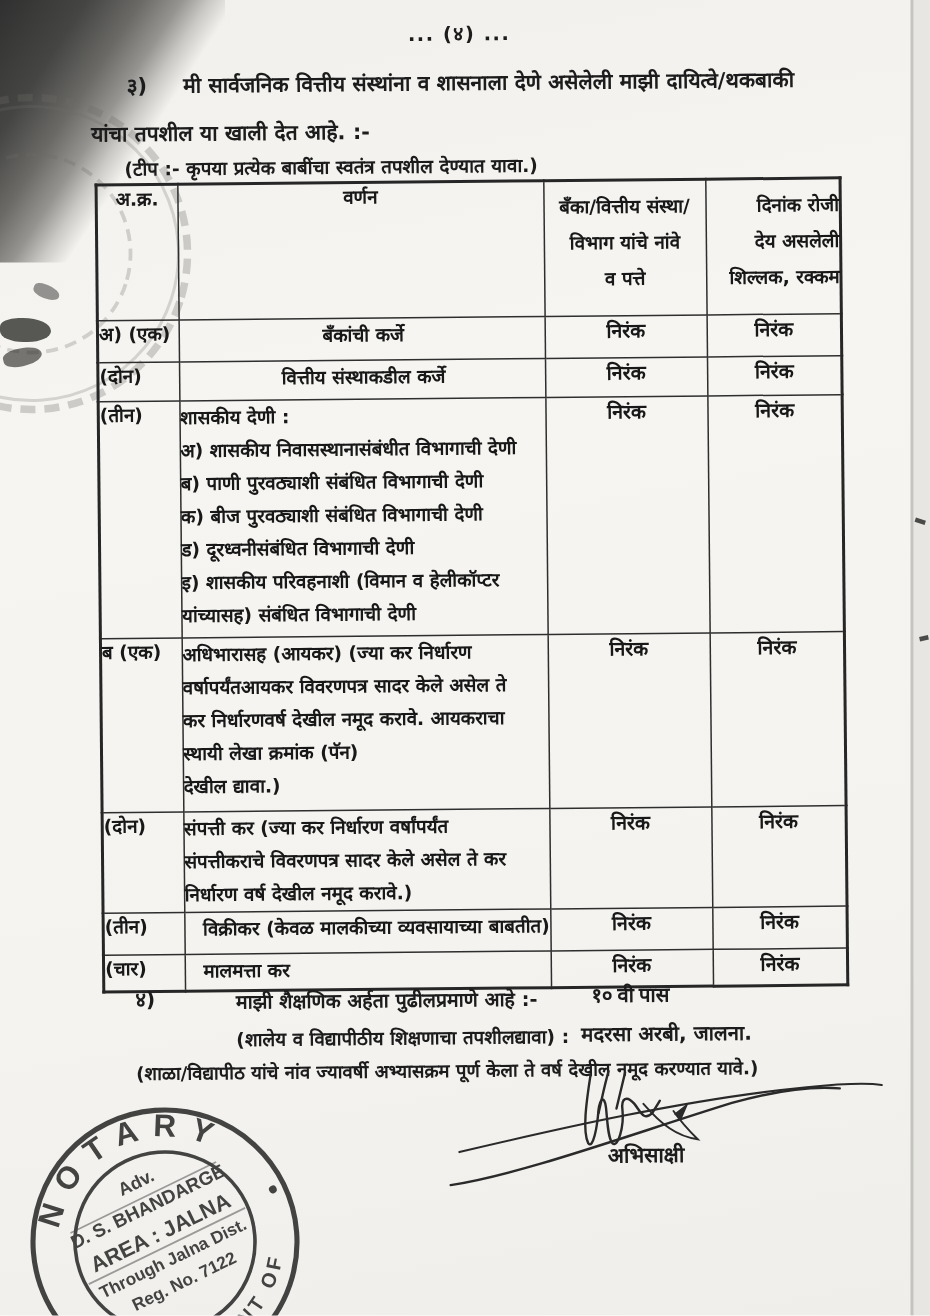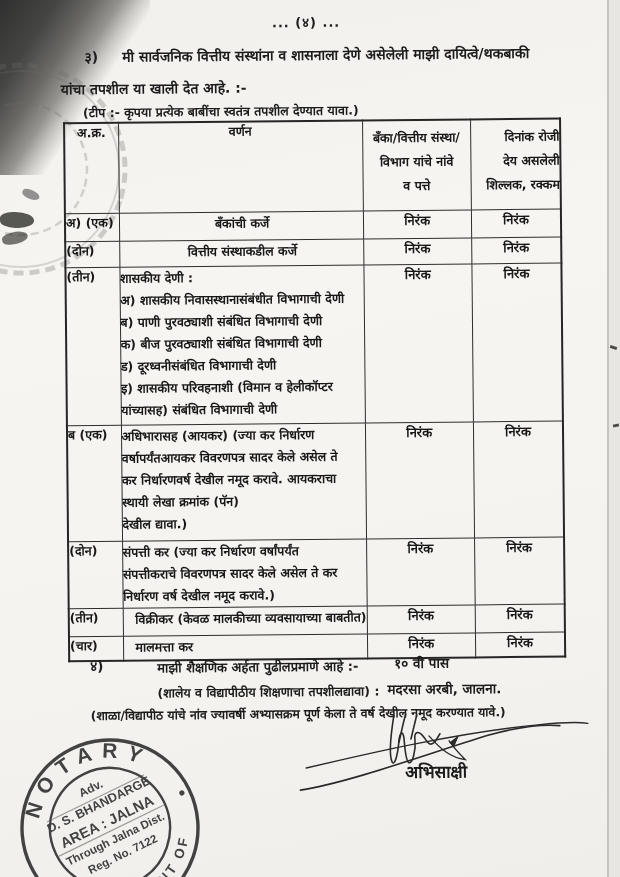--- a/index.html
+++ b/index.html
@@ -35,27 +35,27 @@
   th.h.c4{text-align:right;line-height:24px;white-space:pre-line;padding:5px 0 0 10px;}
   td.sr{font-size:12.5px;padding:4px 2px 0 6px;white-space:nowrap;}
   td.desc{font-size:12.5px;line-height:22px;white-space:pre-line;padding:3px 2px 0 18px;}
   tr.ctr td.desc{text-align:center;padding-left:2px;}
   td.val{text-align:center;vertical-align:middle;font-size:13px;font-weight:bold;}
   tr.hr{height:90px;} tr.r1{height:28px;} tr.r2{height:26px;} tr.r3{height:158px;}
   tr.r4{height:116px;} tr.r5{height:63px;} tr.r6{height:28px;} tr.r7{height:25px;}
   .p4-rowA{position:absolute;top:655px;left:0;width:620px;font-size:13px;font-weight:600;}
   .p4-num{position:absolute;left:88px;top:0;font-size:13.5px;font-weight:bold;}
   .p4-l1{position:absolute;left:155px;top:2px;white-space:nowrap;}
-  .p4-v1{position:absolute;left:392px;top:0;font-size:13.5px;font-weight:bold;white-space:nowrap;}
+  .p4-v1{position:absolute;left:392px;top:0;font-size:13.5px;font-weight:bold;white-space:nowrap;font-family:Liberation Serif, serif;}
   .p4-rowB{position:absolute;top:681px;left:0;width:620px;font-size:12.5px;font-weight:600;}
   .p4-l2{position:absolute;left:155px;top:2px;white-space:nowrap;}
   .p4-v2{position:absolute;left:385px;top:0;font-size:13.5px;font-weight:bold;white-space:nowrap;}
   .p4-l3{position:absolute;top:705px;left:88px;font-size:12.3px;font-weight:600;white-space:nowrap;}
   .sig-wrap{position:absolute;left:295px;top:714px;width:300px;height:85px;}
-  .sig-label{position:absolute;left:402px;top:761px;font-size:17px;font-weight:600;}
+  .sig-label{position:absolute;left:402px;top:761px;font-size:14px;font-weight:600;}
   .stamp-notary{position:absolute;left:2px;top:722px;width:215px;height:215px;}
   .stamp-faded{position:absolute;left:-96px;top:52px;width:235px;height:235px;opacity:.55;}
   .smudge{position:absolute;background:#2f2f2d;border-radius:40% 60% 50% 50%;}
 </style>
 </head>
 <body>
 
 <div class="page">
 
   <div class="corner"></div>

